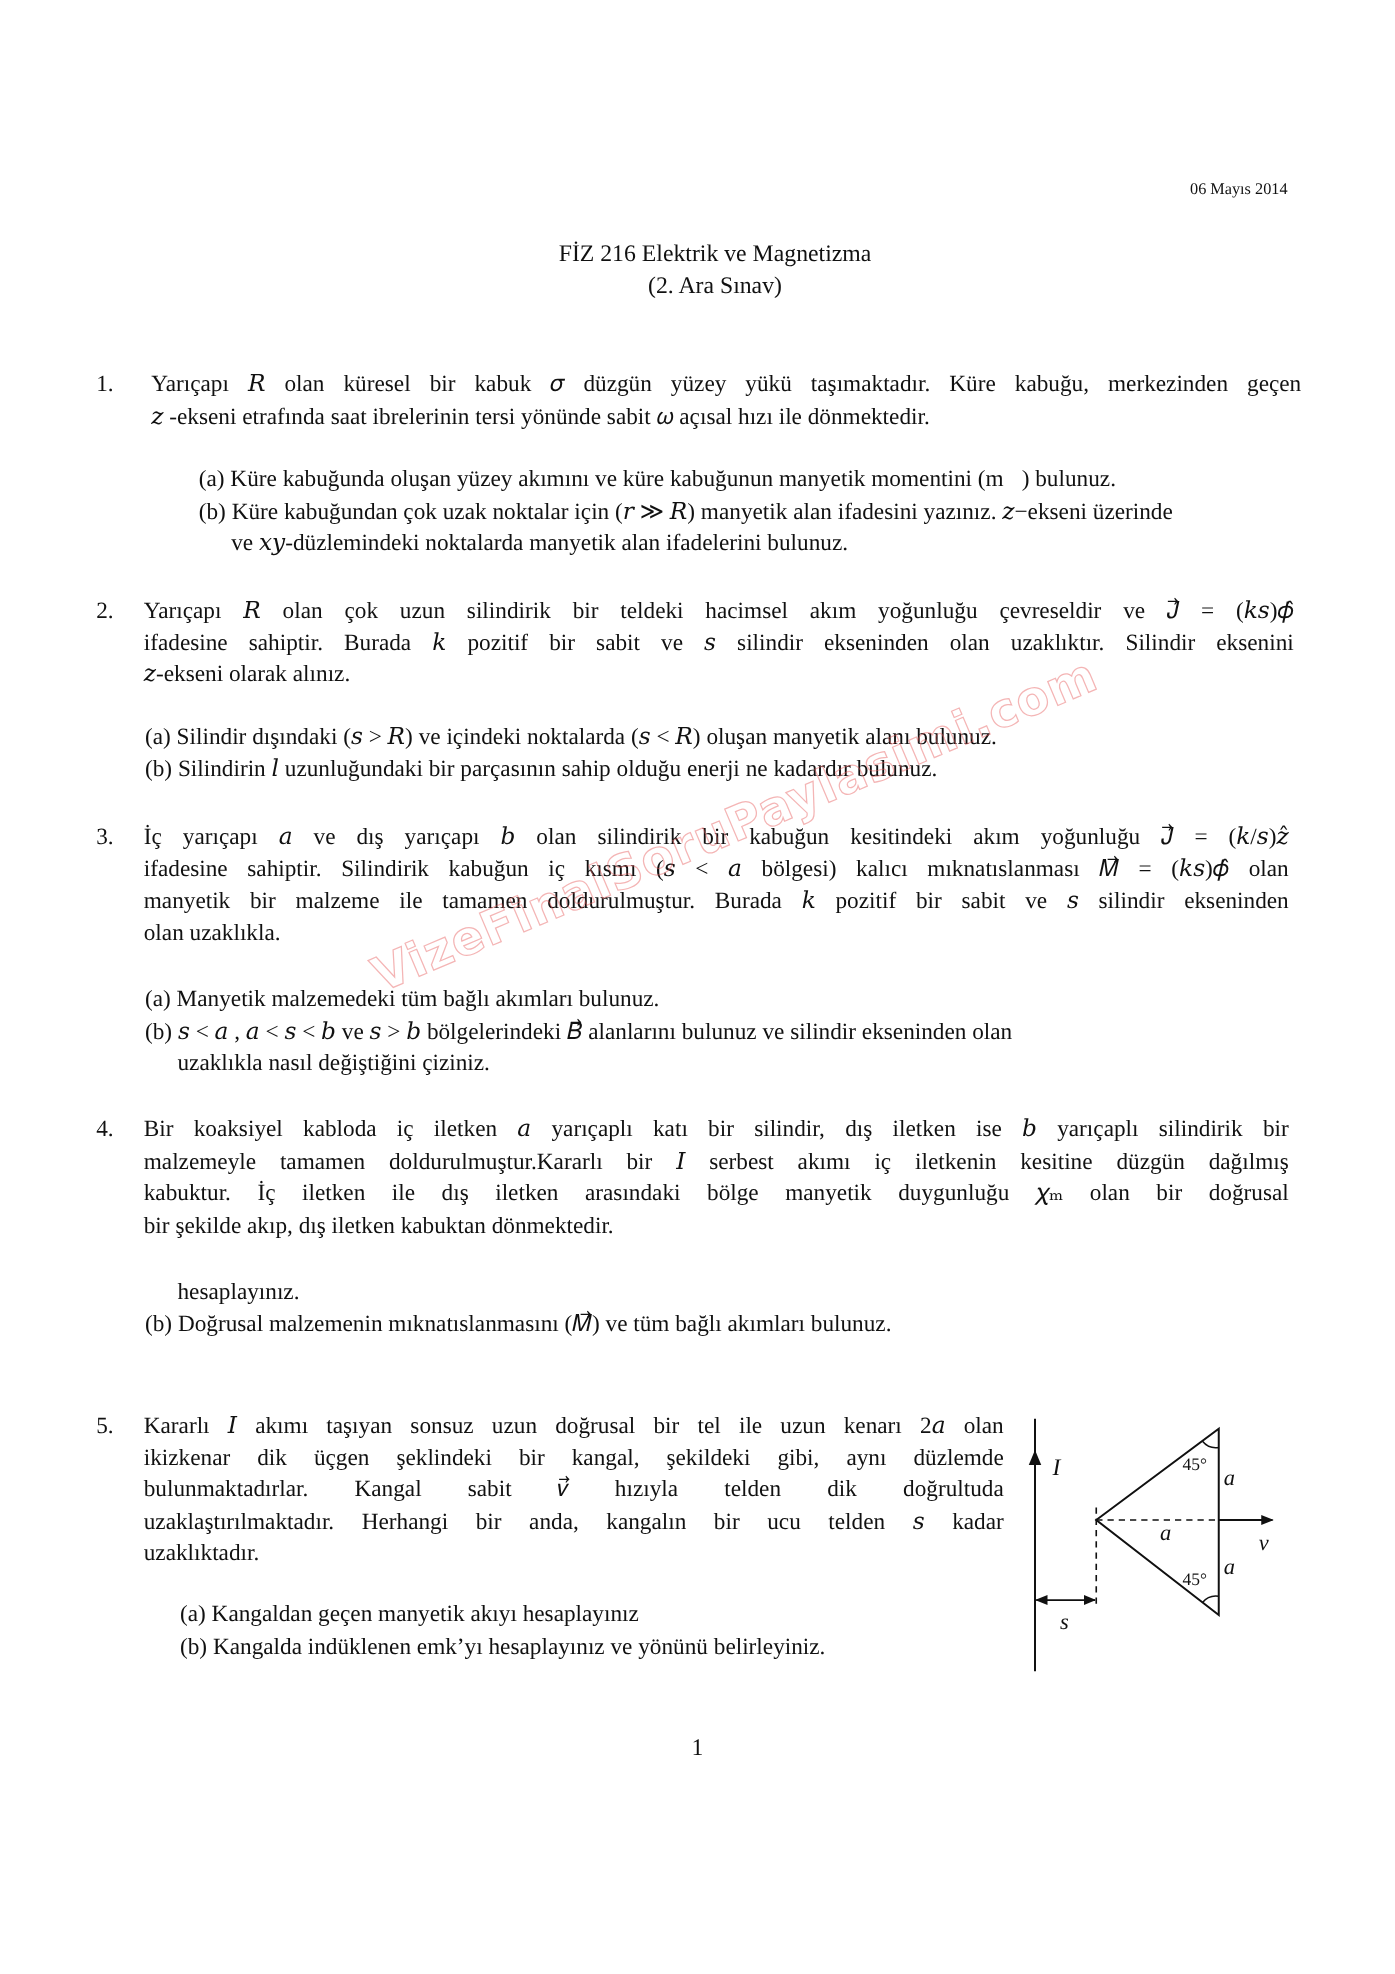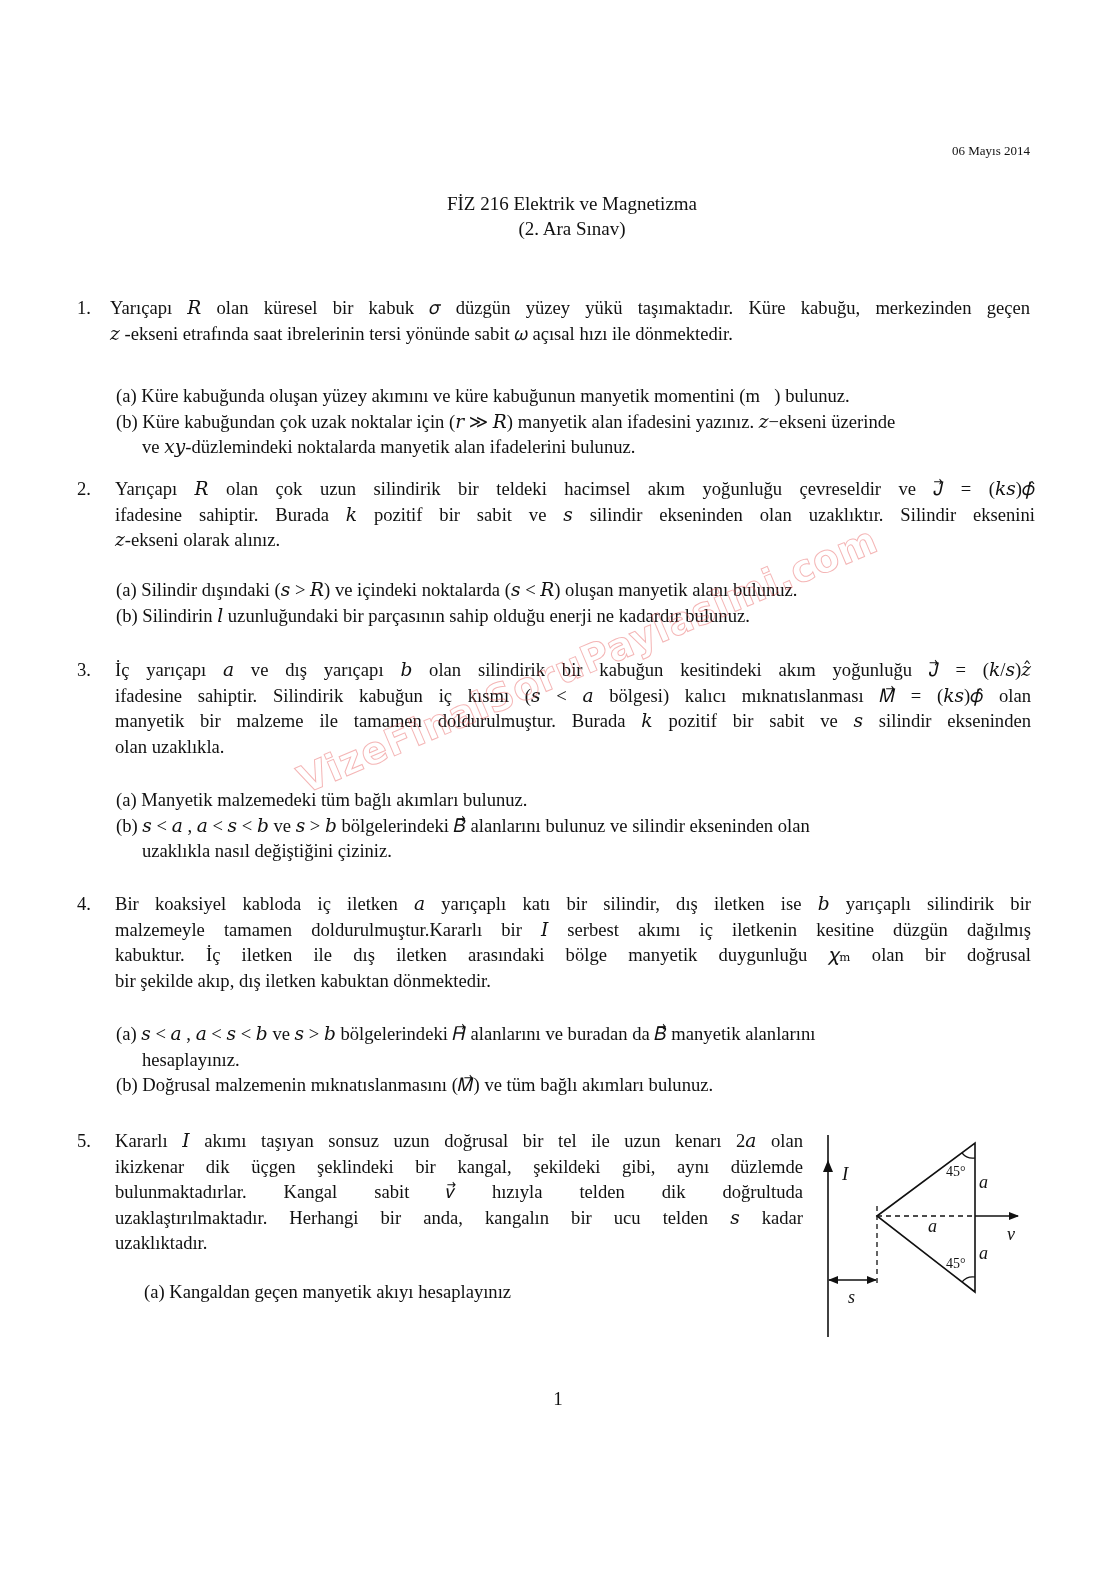--- a/index.html
+++ b/index.html
@@ -27,25 +27,25 @@
 </style>
 </head>
 <body>
 
 <div class="abs date">06 Mayıs 2014</div>
 <div class="abs title t1">FİZ 216 Elektrik ve Magnetizma</div>
 <div class="abs title t2">(2. Ara Sınav)</div>
 
 <div class="q" style="top:295px;">
   <span class="qnum">1.</span>
-  <div class="qbody" style="width:920px; left:33px;">
+  <div class="qbody" style="width:920px; left:44px;">
     <span class="ln">Yarıçapı 𝑅 olan küresel bir kabuk 𝜎 düzgün yüzey yükü taşımaktadır. Küre kabuğu, merkezinden geçen</span>
     <span class="ln last">𝑧 -ekseni etrafında saat ibrelerinin tersi yönünde sabit 𝜔 açısal hızı ile dönmektedir.</span>
   </div>
-  <div class="sub" style="top:88px;">
+  <div class="sub" style="top:76px;margin-left:43px;">
     <span class="ln">(a) Küre kabuğunda oluşan yüzey akımını ve küre kabuğunun manyetik momentini (m⃗) bulunuz.</span>
     <span class="ln">(b) Küre kabuğundan çok uzak noktalar için (𝑟 ≫ 𝑅) manyetik alan ifadesini yazınız. 𝑧−ekseni üzerinde</span>
     <span class="ln cont">ve 𝑥𝑦-düzlemindeki noktalarda manyetik alan ifadelerini bulunuz.</span>
   </div>
 </div>
 
 <div class="q" style="top:476px;">
   <span class="qnum">2.</span>
   <div class="qbody" style="width:920px; left:38px;">
     <span class="ln">Yarıçapı 𝑅 olan çok uzun silindirik bir teldeki hacimsel akım yoğunluğu çevreseldir ve 𝐽⃗ = (𝑘𝑠)𝜙̂</span>
@@ -75,37 +75,37 @@
 
 <div class="q" style="top:891px;">
   <span class="qnum">4.</span>
   <div class="qbody" style="width:916px; left:38px;">
     <span class="ln">Bir koaksiyel kabloda iç iletken 𝑎 yarıçaplı katı bir silindir, dış iletken ise 𝑏 yarıçaplı silindirik bir</span>
     <span class="ln">malzemeyle tamamen doldurulmuştur.Kararlı bir 𝐼 serbest akımı iç iletkenin kesitine düzgün dağılmış</span>
     <span class="ln">kabuktur. İç iletken ile dış iletken arasındaki bölge manyetik duygunluğu 𝜒ₘ olan bir doğrusal</span>
     <span class="ln last">bir şekilde akıp, dış iletken kabuktan dönmektedir.</span>
   </div>
   <div class="sub" style="top:130px;">
-    <span class="ln">(a) 𝑠 &lt; 𝑎 , 𝑎 &lt; 𝑠 &lt; 𝑏 ve  𝑠 &gt; 𝑏 bölgelerindeki 𝐻⃗ alanlarını ve buradan da 𝐵⃗ manyetik alanlarını</span>
     <span class="ln cont">hesaplayınız.</span>
     <span class="ln">(b) Doğrusal malzemenin mıknatıslanmasını (𝑀⃗) ve tüm bağlı akımları bulunuz.</span>
   </div>
 </div>
 
 <div class="q" style="top:1128px;">
   <span class="qnum">5.</span>
   <div class="qbody" style="width:688px; left:38px;">
     <span class="ln">Kararlı 𝐼 akımı taşıyan sonsuz uzun doğrusal bir tel ile uzun kenarı 2𝑎 olan</span>
     <span class="ln">ikizkenar dik üçgen şeklindeki bir kangal, şekildeki gibi, aynı düzlemde</span>
     <span class="ln">bulunmaktadırlar. Kangal sabit 𝑣⃗ hızıyla telden dik doğrultuda</span>
     <span class="ln">uzaklaştırılmaktadır. Herhangi bir anda, kangalın bir ucu telden 𝑠 kadar</span>
     <span class="ln last">uzaklıktadır.</span>
   </div>
   <div class="sub" style="top:151px;margin-left:28px;">
     <span class="ln">(a) Kangaldan geçen manyetik akıyı hesaplayınız</span>
+    <span class="ln">(b) Kangalda indüklenen emk’yı hesaplayınız ve yönünü belirleyiniz.</span>
   </div>
 </div>
 
 <svg style="position:absolute; left:800px; top:1120px;" width="240" height="225" viewBox="800 1120 240 225">
   <defs>
     <marker id="arrowhead" markerWidth="10" markerHeight="10" refX="9" refY="5" orient="auto" markerUnits="userSpaceOnUse">
       <path d="M0,1 L10,5 L0,9 Z" fill="#111"></path>
     </marker>
     <marker id="arrowstart" markerWidth="10" markerHeight="10" refX="1" refY="5" orient="auto" markerUnits="userSpaceOnUse">
       <path d="M10,1 L0,5 L10,9 Z" fill="#111"></path>

